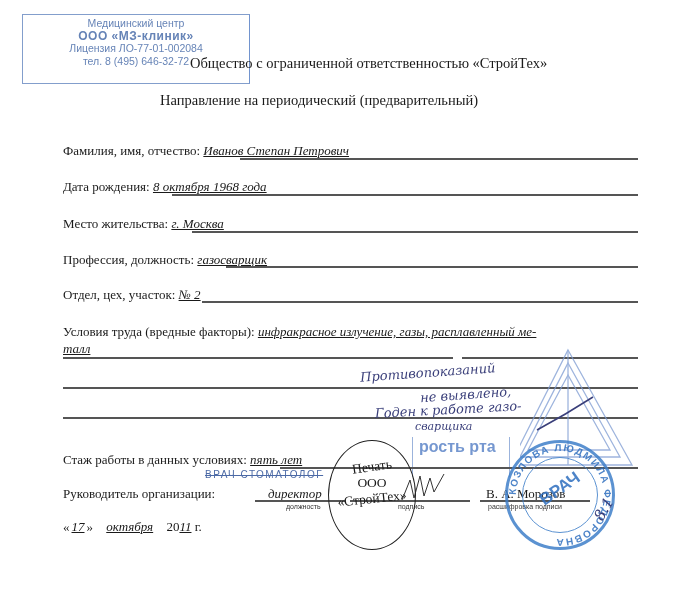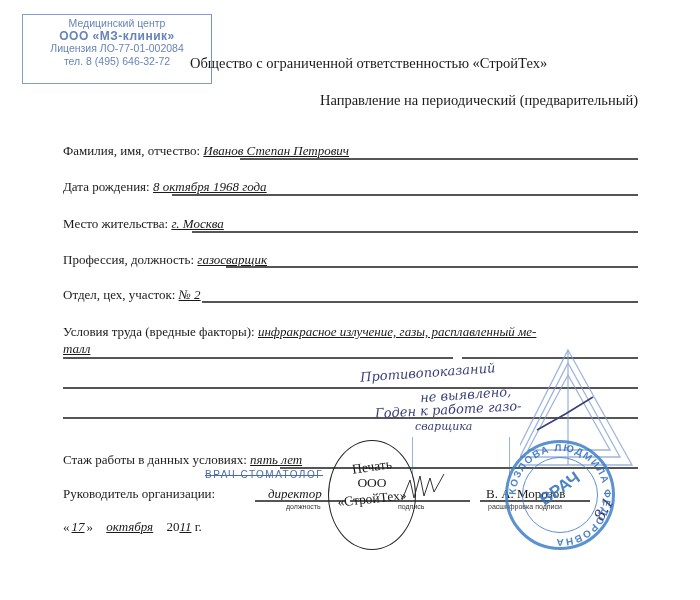--- a/index.html
+++ b/index.html
@@ -5,29 +5,29 @@
     html, body { margin: 0; padding: 0; }
     body {
       width: 700px; height: 600px; background: #ffffff; position: relative; overflow: hidden;
       font-family: "Liberation Serif", "DejaVu Serif", serif; color: #1a1a1a;
     }
     .abs { position: absolute; }
     .sans { font-family: "Liberation Sans", "DejaVu Sans", sans-serif; }
 
     
     .clinic-stamp {
-      left: 22px; top: 14px; width: 190px; height: 70px;
+      left: 22px; top: 14px; width: 228px; height: 70px;
       border: 1.5px solid #6e8ec4; border-right-color: #5a82c6;
       color: #4b6eaa; text-align: center; font-size: 10.5px; line-height: 12.5px;
       padding-top: 2px; box-sizing: border-box; opacity: 0.85;
     }
     .clinic-stamp .bold { font-weight: bold; font-size: 12px; letter-spacing: 0.5px; }
 
     .org-title { left: 190px; top: 55px; font-size: 14.5px; }
-    .doc-title { left: 0; width: 638px; top: 92px; font-size: 14.5px; text-align: right; line-height: 17px; }
+    .doc-title { left: 0; width: 638px; top: 92px; font-size: 14.5px; text-align: center; line-height: 17px; }
     .doc-title div { padding-left: 0; }
 
     .field { left: 63px; font-size: 13px; white-space: nowrap; }
     .field .val { font-style: italic; text-decoration: underline; }
     .rule { height: 1.5px; background: #555; position: absolute; }
 
     .cap { font-size: 7px; color: #333; font-family: "Liberation Sans", sans-serif; }
 
     
     .hw { font-family: "DejaVu Serif", serif; font-style: italic; color: #3a3f7a; font-size: 13px; }
@@ -132,20 +132,21 @@
 
 <div class="abs hw" style="left:360px; top:365px; transform:rotate(-4deg);">Противопоказаний</div>
 <div class="abs hw" style="left:420px; top:387px; transform:rotate(-4deg);">не выявлено,</div>
 <div class="abs hw" style="left:375px; top:402px; transform:rotate(-3deg);">Годен к работе газо-</div>
 <div class="abs hw" style="left:415px; top:420px; font-size:11px;">сварщика</div>
 <svg class="abs" style="left:535px; top:395px;" width="60" height="40">
   <path d="M2,35 Q30,20 58,2" stroke="#3a3f7a" stroke-width="1.5" fill="none"></path>
 </svg>
 
 <div class="abs rect-stamp">
+  <div>рость рта</div>
 </div>
 
 <div class="abs field" style="top:452px;">
   <span>Стаж работы в данных условиях:</span>
   <span class="val">пять лет</span>
 </div>
 <div class="rule" style="left:280px; width:358px; top:467px;"></div>
 
 <div class="abs strike" style="left:205px; top:469px;">ВРАЧ СТОМАТОЛОГ</div>
 

